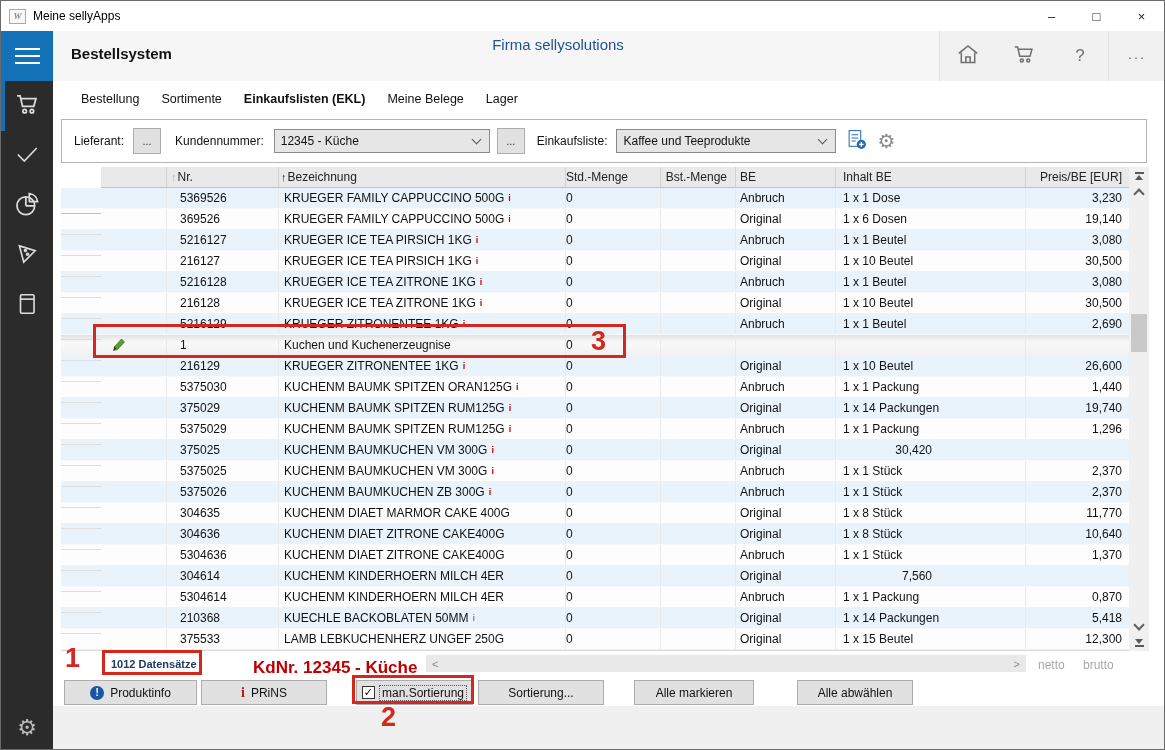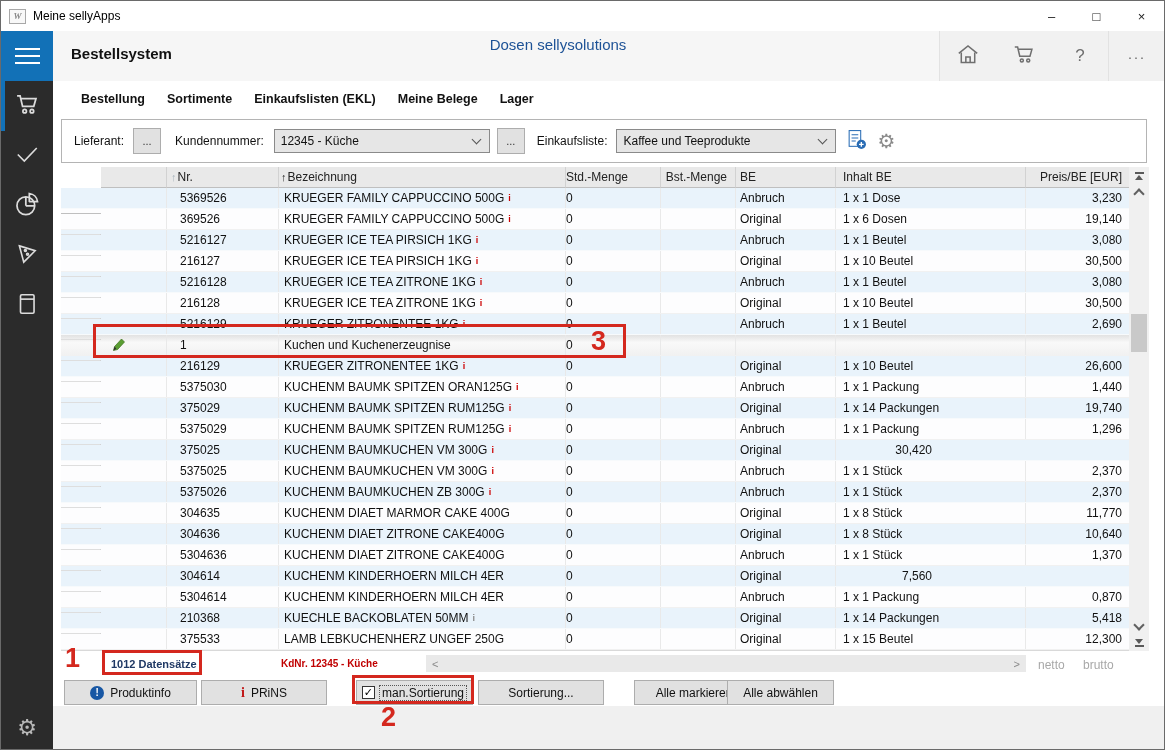--- a/index.html
+++ b/index.html
@@ -36,21 +36,21 @@
   .company-sub { font-size:10.5px; margin-top:2px; letter-spacing:0.5px; }
   .hdr-icons { position:absolute; right:0; top:0; height:50px; width:225px; background:#f1f1f1; border-left:1px solid #e2e2e2; display:flex; }
   .hdr-ic { width:56px; height:50px; display:flex; align-items:center; justify-content:center; color:#6f6f6f; }
   .hdr-ic svg { stroke:#6f6f6f; fill:none; stroke-width:1.4; }
   .hdr-ic.sep { border-left:1px solid #e2e2e2; }
   .glyph-help { font-size:17px; }
   .glyph-more { font-size:15px; letter-spacing:1px; }
 
   
   .tabs { height:36px; background:#fff; display:flex; align-items:center; padding-left:28px; gap:22px; }
-  .tab { font-size:12.5px; color:#111; padding:4px 0;font-weight:bold; }
+  .tab { font-size:12.5px; color:#111; padding:4px 0; }
   .tab.active { font-weight:bold; }
 
   
   .filterwrap { padding:2px 17px 2px 8px; }
   .filterbar { height:44px; border:1px solid #b4b4b4; background:#fff; display:flex; align-items:center; padding-left:12px; }
   .flabel { font-size:12px; color:#111; }
   .combo { height:24px; background:#e6e6e6; border:1px solid #8a8a8a; display:flex; align-items:center; justify-content:space-between; font-size:12px; color:#111; padding-left:6px; }
   .combo .chev { width:7px; height:7px; border-right:1.5px solid #555; border-bottom:1.5px solid #555; transform:rotate(45deg); margin-right:9px; margin-top:-3px; flex-shrink:0; }
   .browse-btn { width:28px; height:26px; background:#e1e1e1; border:1px solid #adadad; font-size:11px; color:#333; display:flex; align-items:center; justify-content:center; }
   .fic { margin-left:10px; display:flex; align-items:center; }
@@ -91,21 +91,21 @@
   .tri-up { width:0; height:0; border-left:4px solid transparent; border-right:4px solid transparent; border-bottom:5px solid #5a5a5a; }
   .tri-down { width:0; height:0; border-left:4px solid transparent; border-right:4px solid transparent; border-top:5px solid #5a5a5a; }
   .chev-up { width:8px; height:8px; border-left:2px solid #606060; border-top:2px solid #606060; transform:rotate(45deg); margin-top:5px; }
   .chev-down { width:8px; height:8px; border-right:2px solid #606060; border-bottom:2px solid #606060; transform:rotate(45deg); margin-bottom:5px; }
   .vtrack { flex:1; width:20px; position:relative; }
   .vthumb { position:absolute; left:2px; top:115px; width:16px; height:38px; background:#c9c9c9; }
 
   
   .statusrow { height:28px; position:relative; background:#fff; }
   .ds-text { position:absolute; left:58px; top:7px; font-size:11px; font-weight:bold; color:#1f3864; }
-  .kdnr-text { position:absolute; left:228px; top:7px; font-size:10px; font-weight:bold; color:#c00000; }
+  .kdnr-text { position:absolute; left:200px; top:7px; font-size:17px; font-weight:bold; color:#c00000; }
   .hscroll { position:absolute; left:373px; top:4px; width:600px; height:17px; background:#e9e9e9; display:flex; align-items:center; justify-content:space-between; color:#8a8a8a; font-size:11px; padding:0 6px; }
   .netto { position:absolute; left:985px; top:7px; font-size:12px; color:#a8a8a8; }
   .brutto { position:absolute; left:1030px; top:7px; font-size:12px; color:#a8a8a8; }
 
   
   .buttonrow { height:27px; position:relative; background:#fff; }
   .btn { position:absolute; top:1px; height:25px; background:#e1e1e1; border:1px solid #adadad; font-size:12px; color:#111;
          display:flex; align-items:center; justify-content:center; gap:6px; }
   .info-circle { width:14px; height:14px; border-radius:50%; background:#1857a4; color:#fff; font-size:10px; font-weight:bold;
                  display:flex; align-items:center; justify-content:center; }
@@ -177,21 +177,21 @@
       <div class="gear-bottom">
         <span class="gear-glyph" style="color:#b9b9b9;font-size:22px">⚙</span>
       </div>
     </div>
 
     <div class="content">
 
       <div class="appheader">
         <div class="app-title">Bestellsystem</div>
         <div class="company-block">
-          <div class="company-name">Dosen sellysolutions</div>
+          <div class="company-name">Firma sellysolutions</div>
         </div>
         <div class="hdr-icons">
           <div class="hdr-ic">
             <span><svg width="26" height="24" viewBox="0 0 24 22">
                   <path d="M3.5 10.5L12 3.5l8.5 7"></path>
                   <path d="M5.8 9.5v9.3h12.4V9.5"></path>
                   <path d="M10 18.8v-5h4v5"></path>
                 </svg></span>
           </div>
           <div class="hdr-ic">
@@ -568,21 +568,21 @@
         <div class="btn" style="left:303px;width:117px;gap:4px">
           <span class="checkbox" id="mansort-check">✓</span>
           <span class="mansort-label">man.Sortierung</span>
         </div>
         <div class="btn" style="left:425px;width:126px">
           <span>Sortierung...</span>
         </div>
         <div class="btn" style="left:581px;width:120px">
           <span>Alle markieren</span>
         </div>
-        <div class="btn" style="left:674px;width:107px">
+        <div class="btn" style="left:744px;width:116px">
           <span>Alle abwählen</span>
         </div>
       </div>
 
       <div class="bottomfill"></div>
     </div>
   </div>
 
   <div class="ann-box" style="left:101px;top:649px;width:100px;height:25px"></div>
   <div class="ann-num" style="left:64px;top:644px">1</div>

